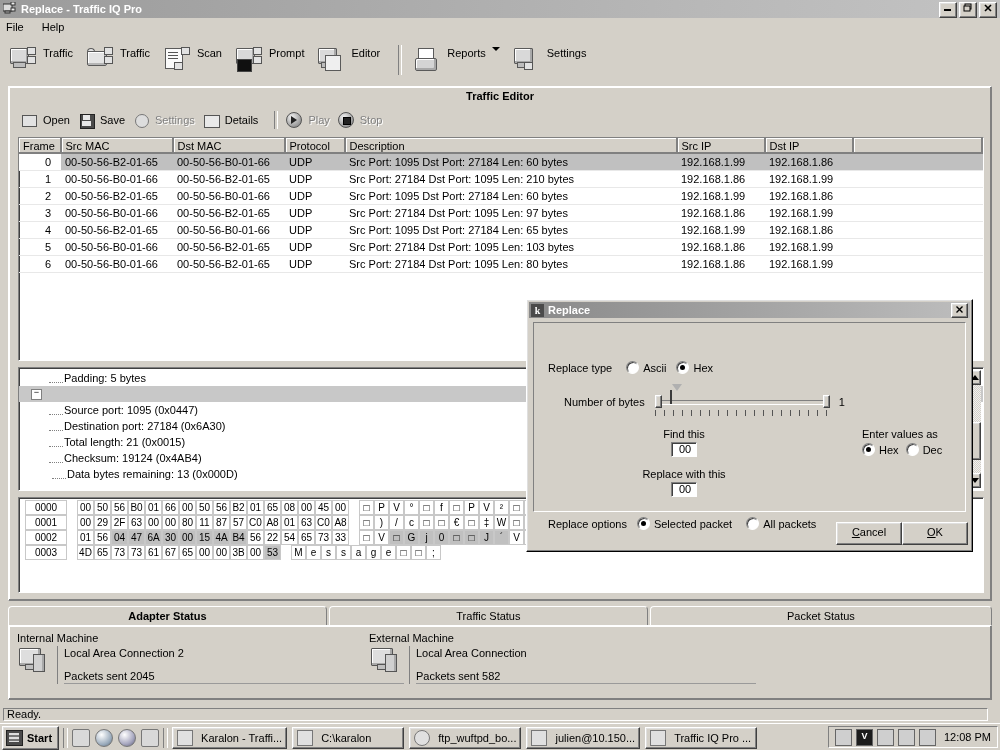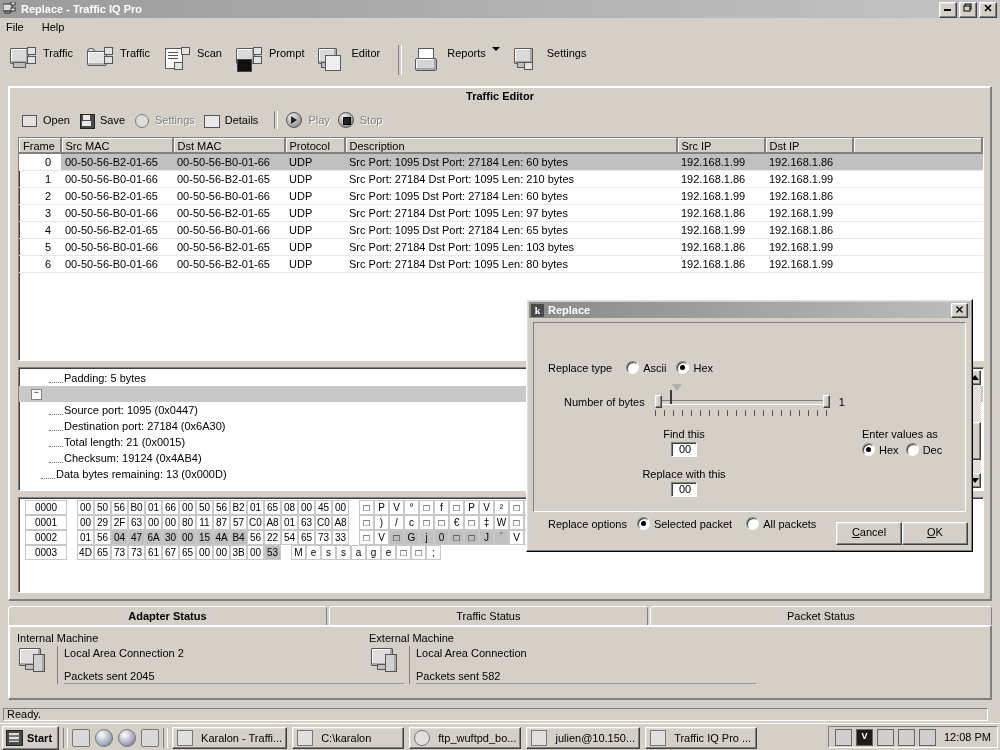--- a/index.html
+++ b/index.html
@@ -530,21 +530,21 @@
           <span>Destination port: 27184 (0x6A30)</span>
         </div>
         <div class="trow" style="padding-left:30px">
           <span class="dash"></span>
           <span>Total length: 21 (0x0015)</span>
         </div>
         <div class="trow" style="padding-left:30px">
           <span class="dash"></span>
           <span>Checksum: 19124 (0x4AB4)</span>
         </div>
-        <div class="trow" style="padding-left:22px">
+        <div class="trow" style="padding-left:33px">
           <span class="dash"></span>
           <span>Data bytes remaining: 13 (0x000D)</span>
         </div>
       </div>
       <div class="vscroll">
         <div class="arr up">
             <i></i>
           </div>
         <div class="trough"></div>
         <div class="thumb" style="top:52px;height:38px"></div>

